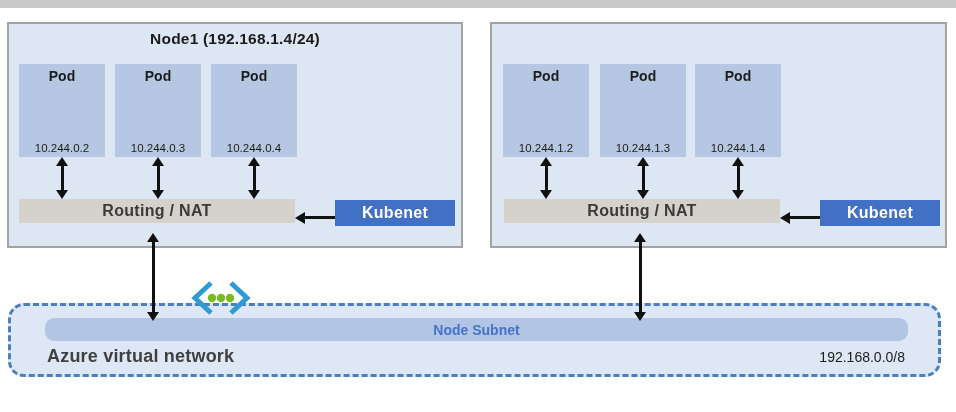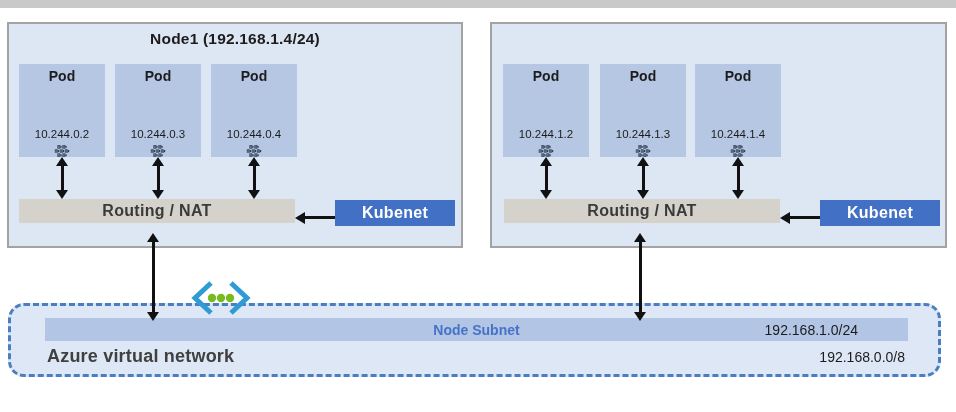--- a/index.html
+++ b/index.html
@@ -13,21 +13,21 @@
   .node-box{
     position:absolute;top:22px;width:456px;height:226px;
     background:#dde6f3;border:2px solid #a3a3a3;box-sizing:border-box;z-index:1;
   }
   .node-title{
     text-align:center;padding-top:6px;font-size:15.5px;font-weight:600;color:#1c1c1c;
     letter-spacing:.2px;
   }
   .pod-box{
     position:absolute;top:40px;width:86px;height:93px;background:#b5c7e2;
-    display:flex;flex-direction:column;align-items:center;box-sizing:border-box;
+    display:flex;flex-direction:column;align-items:center;box-sizing:border-box;gap:14px;
   }
   .pod-label{font-size:14px;font-weight:700;color:#1c1c1c;margin-top:5px;line-height:15px;}
   .pod-ip{font-size:11.5px;color:#1c1c1c;line-height:13px;margin-top:44px;}
   .pod-icon{width:54px;height:44px;margin-top:4px;}
 
   .routing-bar{
     position:absolute;top:175px;width:276px;height:24px;background:#d5d2cc;
     display:flex;align-items:center;justify-content:center;
     font-size:16px;font-weight:600;color:#3a3a3a;letter-spacing:.3px;
   }
@@ -57,21 +57,21 @@
   }
 
   
   .vnet-box{
     position:absolute;left:8px;top:303px;width:933px;height:74px;
     background:#dee7f5;border:3px dashed #4a7ec0;border-radius:16px;
     box-sizing:border-box;z-index:0;
   }
   .subnet-bar{
     position:absolute;left:45px;top:318px;width:863px;height:23px;background:#b2c5e4;
-    z-index:1;display:flex;align-items:center;justify-content:center;
+    z-index:1;display:flex;align-items:center;justify-content:center;border-radius:9px;
   }
   .subnet-label{font-size:14px;font-weight:700;color:#4673c8;}
   .subnet-cidr{
     position:absolute;right:50px;top:0;height:23px;display:flex;align-items:center;
     font-size:14px;color:#1c1c1c;
   }
   .vnet-cidr{
     position:absolute;right:51px;top:349px;font-size:14px;color:#1c1c1c;z-index:1;
   }
   .vnet-label{
@@ -171,21 +171,20 @@
 
     <div class="routing-bar" style="left:12px;">Routing / NAT</div>
     <div class="kubenet-box" style="left:328px;">Kubenet</div>
     <div class="harrow" style="left:298px;top:192px;width:30px;"></div>
   </div>
 
   <div class="vnet-box"></div>
 
   <div class="subnet-bar">
     <span class="subnet-label">Node Subnet</span>
-    <span class="subnet-cidr">192.168.1.0/24</span>
   </div>
   <div class="vnet-cidr">192.168.0.0/8</div>
   <div class="vnet-label">Azure virtual network</div>
 
   <div class="varrow" style="left:151.5px;top:242px;height:70px;"></div>
   <div class="varrow" style="left:638.5px;top:242px;height:70px;"></div>
 
   <svg class="vnet-icon" viewBox="0 0 62 38">
     <polyline points="21,4 5,19 21,34" fill="none" stroke="#2f9bd4" stroke-width="5"></polyline>
     <polyline points="41,4 57,19 41,34" fill="none" stroke="#2f9bd4" stroke-width="5"></polyline>

